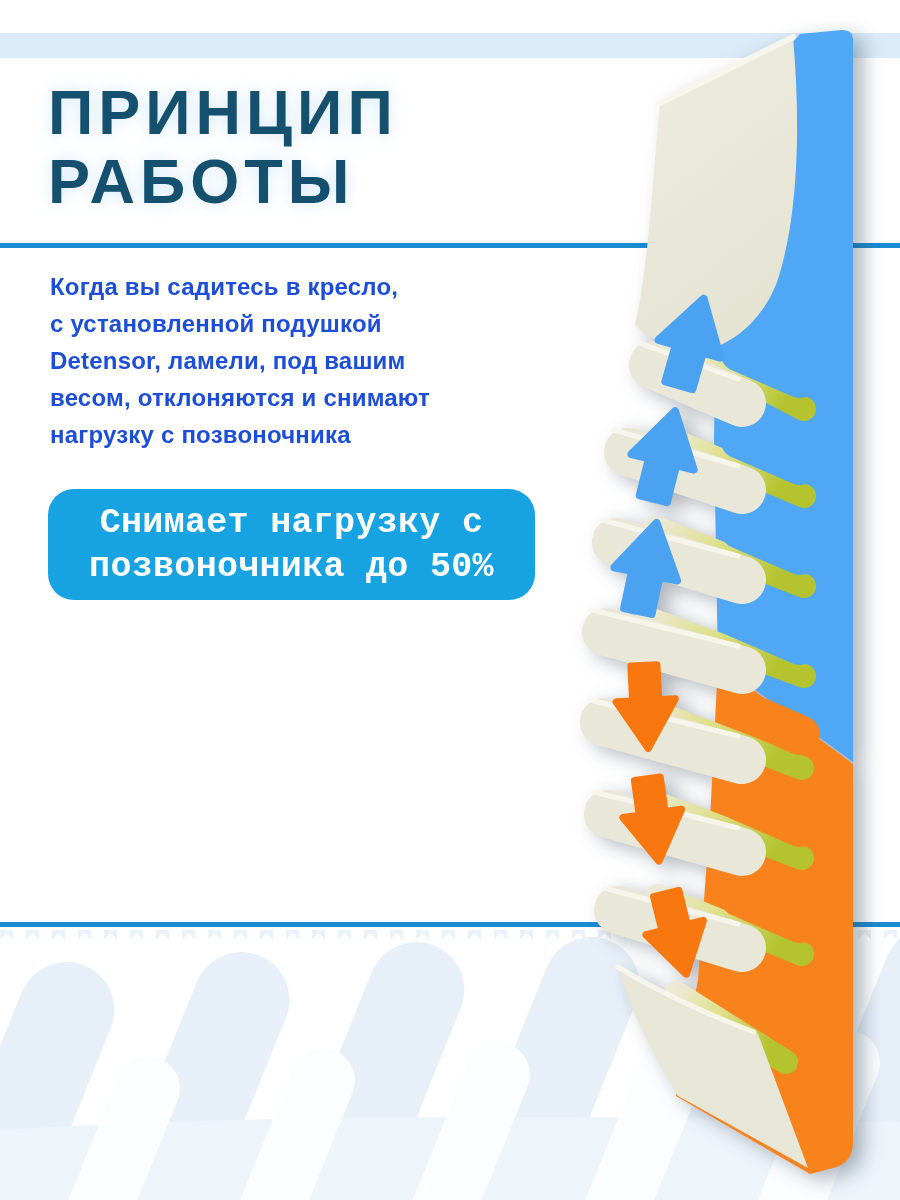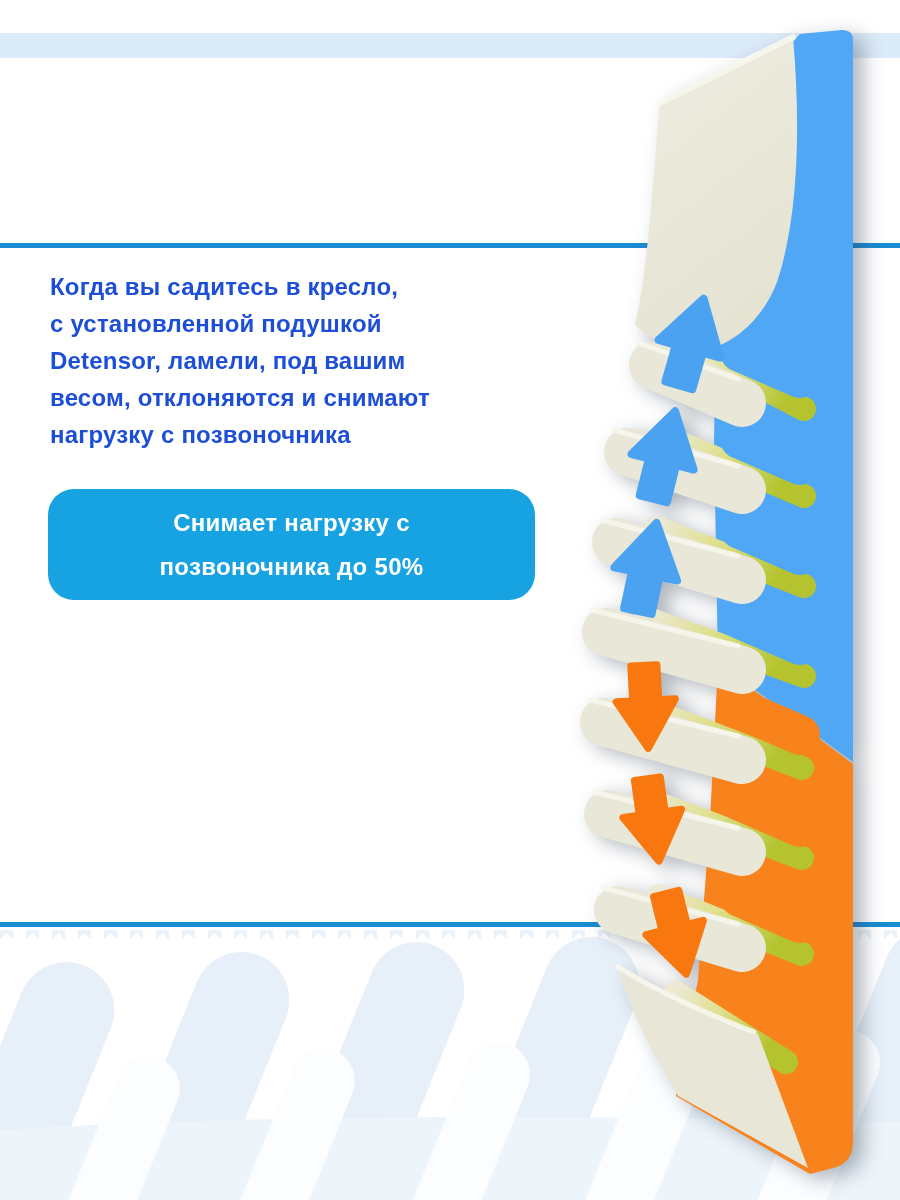--- a/index.html
+++ b/index.html
@@ -30,36 +30,38 @@
     white-space:pre-line;letter-spacing:.2px;
   }
   .para.intro{top:268px;}
   .para.detail{top:633px;}
   .badge{
     position:absolute;left:48px;top:489px;width:487px;height:111px;
     background:#17a3e1;border-radius:26px;
     display:flex;align-items:center;justify-content:center;text-align:center;
   }
   .badge span{
-    color:#ffffff;font-size:24px;line-height:44px;font-weight:700;
-    white-space:pre-line;letter-spacing:.3px;
+    color:#ffffff;font-size:35px;line-height:44px;font-weight:700;
+    white-space:pre-line;letter-spacing:.3px;font-family:Liberation Mono, monospace;
   }
   svg.decor{position:absolute;left:0;top:930px;width:900px;height:270px;}
   svg.product{
     position:absolute;left:552px;top:20px;width:348px;height:1180px;
     filter:drop-shadow(10px 6px 10px rgba(45,60,80,.38));
   }
 </style>
 </head>
 <body>
 
 <div id="stage">
 
   <div class="band"></div>
 
+  <h1 class="title">ПРИНЦИП
+РАБОТЫ</h1>
 
   <div class="divider one"></div>
 
   <p class="para intro">Когда вы садитесь в кресло,
 с установленной подушкой
 Detensor, ламели, под вашим
 весом, отклоняются и снимают
 нагрузку с позвоночника</p>
 
   <div class="badge">

